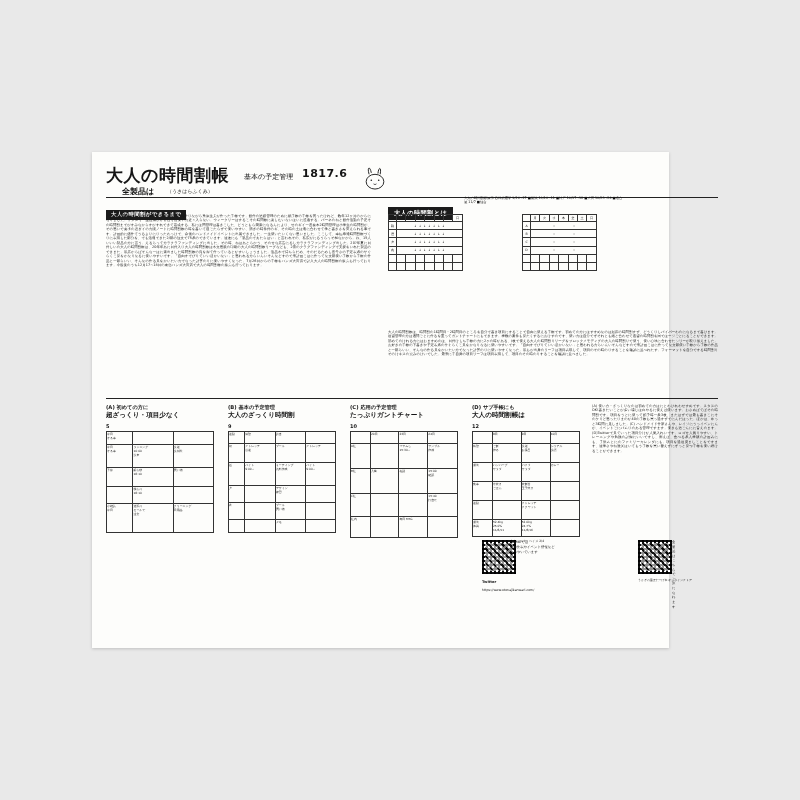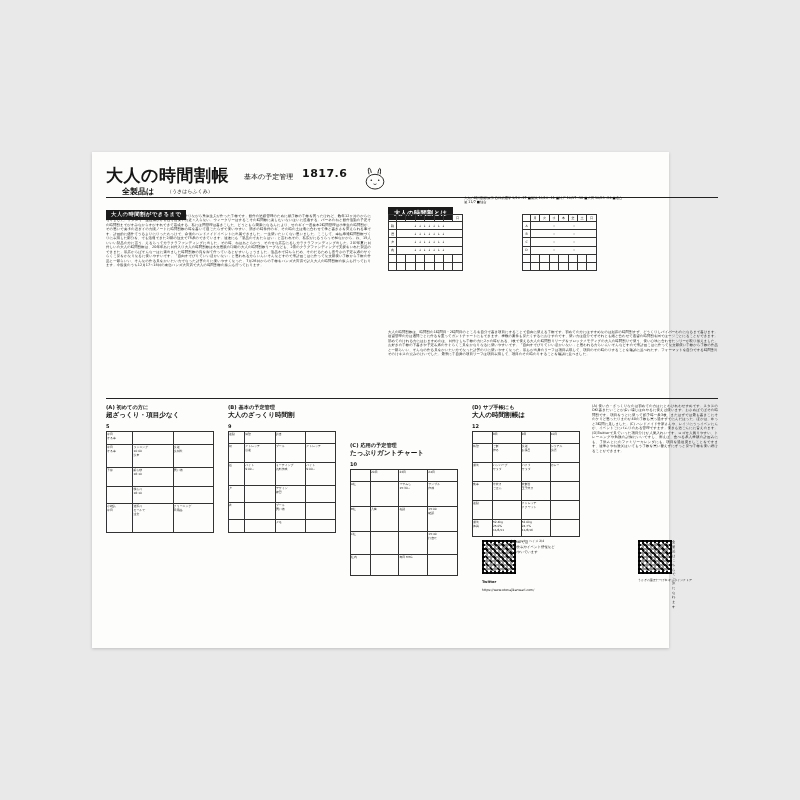--- a/index.html
+++ b/index.html
@@ -296,21 +296,21 @@
             </tr>
         <tr>
               <td style="height:28px;">小雑誌<br>今日</td>
               <td>通販の<br>セールで<br>注文</td>
               <td>クリーニング<br>日用品</td>
             </tr>
       </tbody>
         </table>
     </div>
 
-    <div class="panel" style="left:258px;width:110px;margin-top:38px;">
+    <div class="panel" style="left:258px;width:110px;">
       <div class="hd">
         <span>(C)</span>
         <span>応用の予定管理</span><br>
         <span class="big">たっぷりガントチャート</span>
       </div>
       <div style="margin-top:4px;font-size:5px;font-weight:bold;">10</div>
       <table class="mini" style="margin-top:2px;width:108px;">
         <tbody>
             <tr>
               <td style="width:20px;height:11px;"></td>

